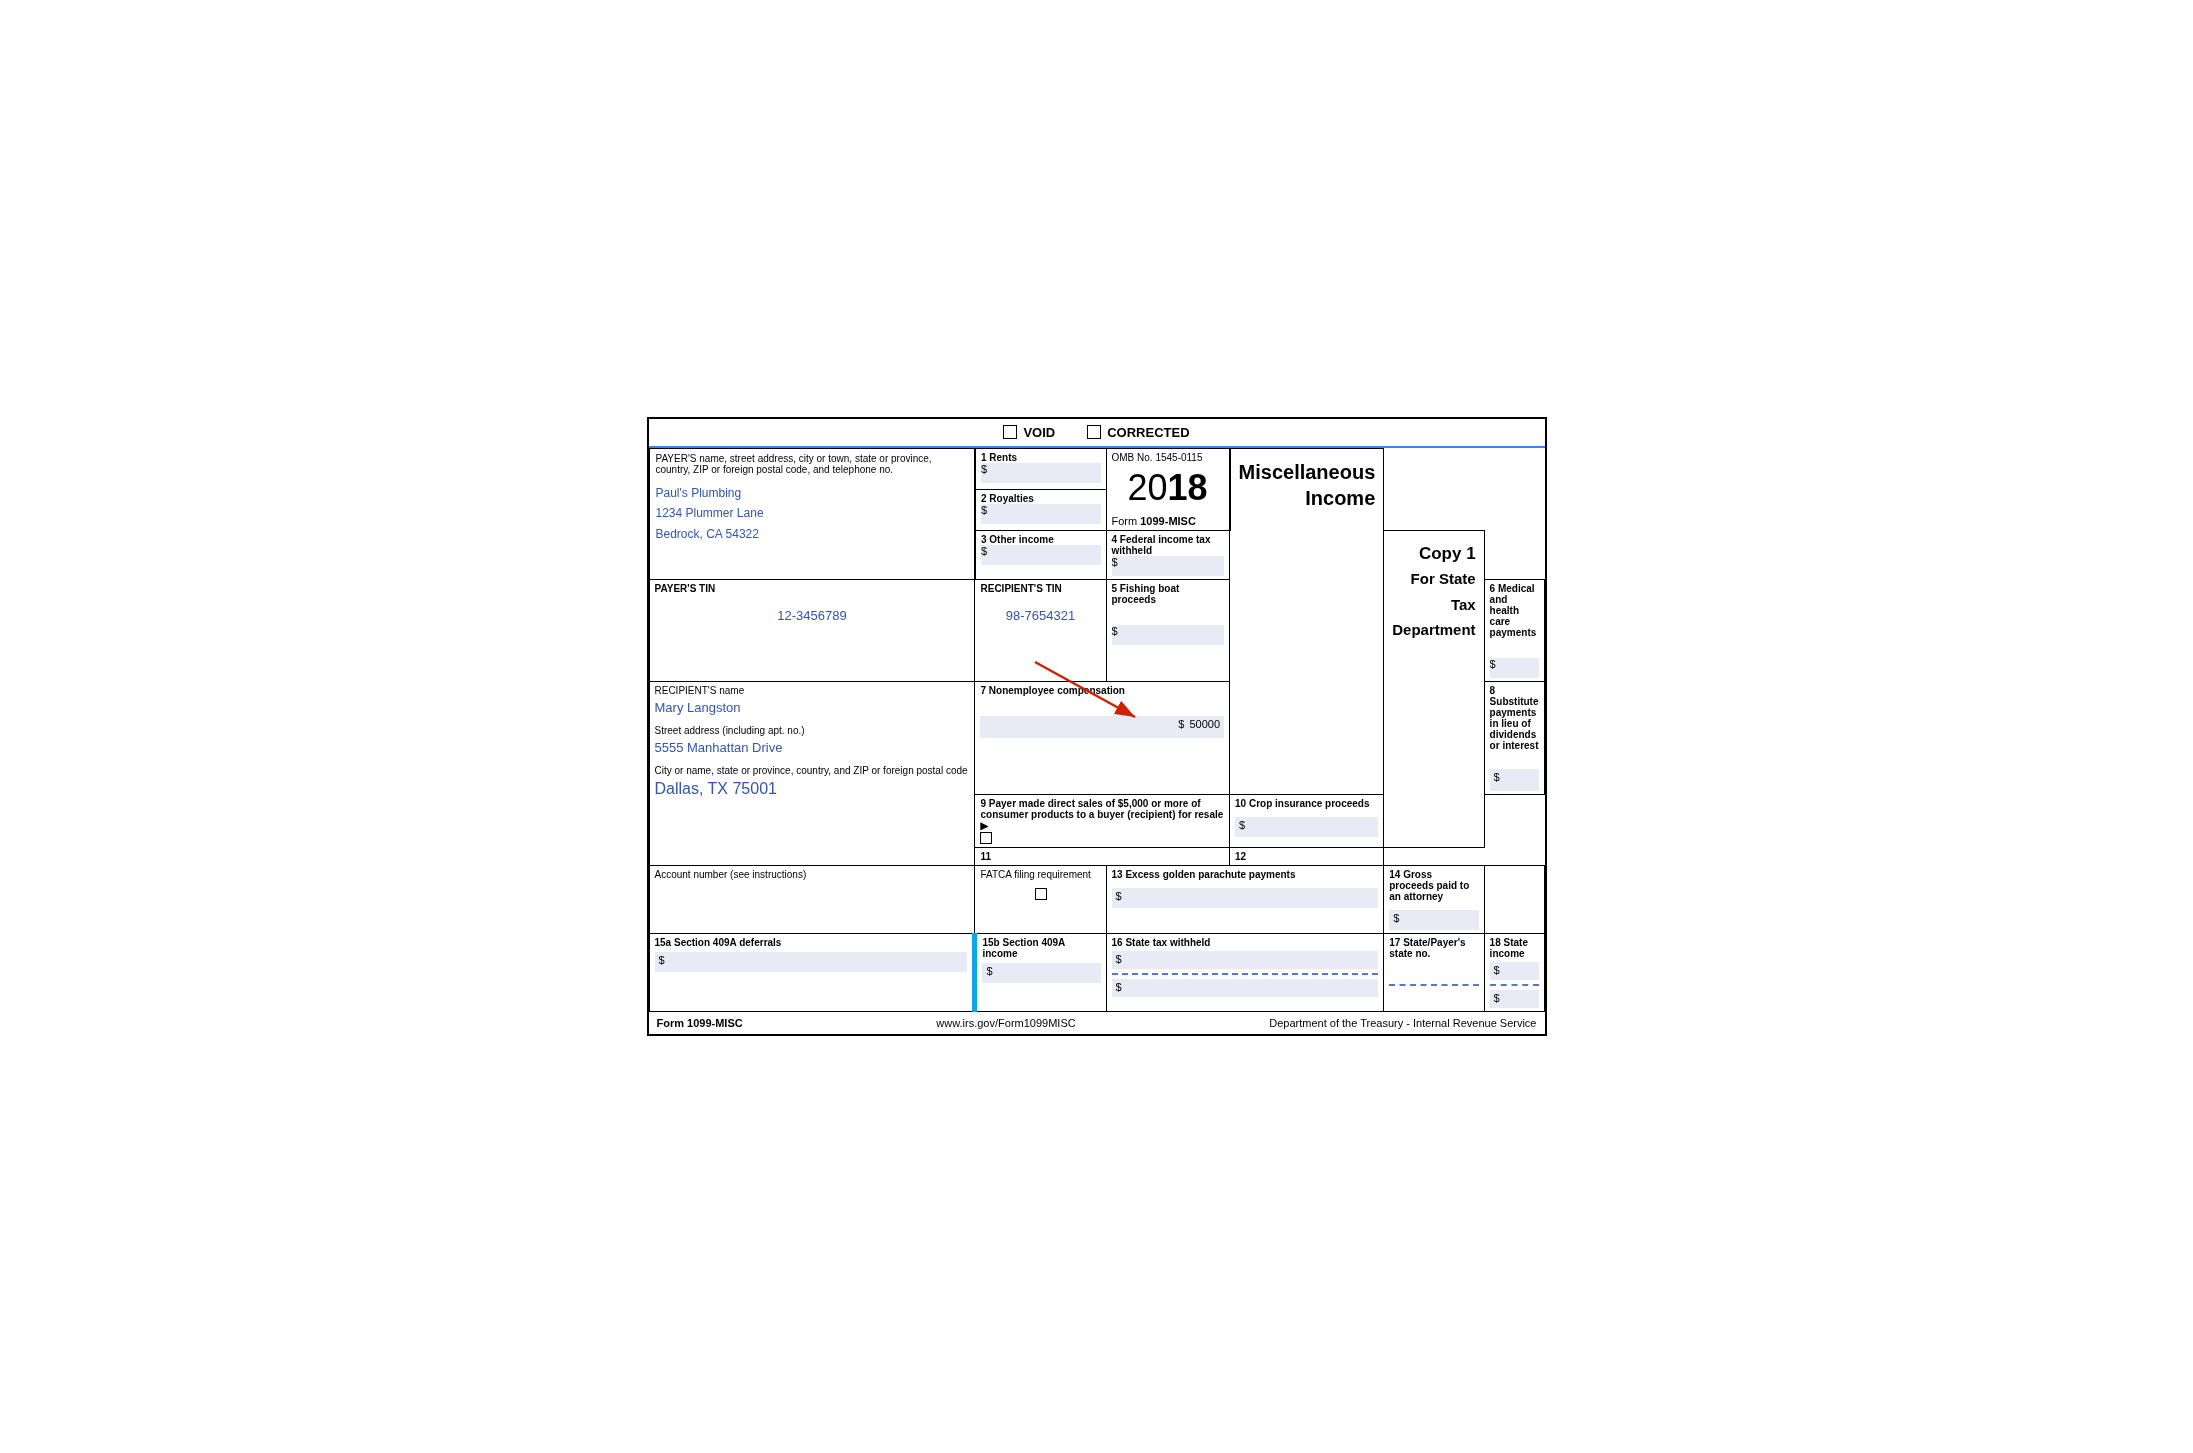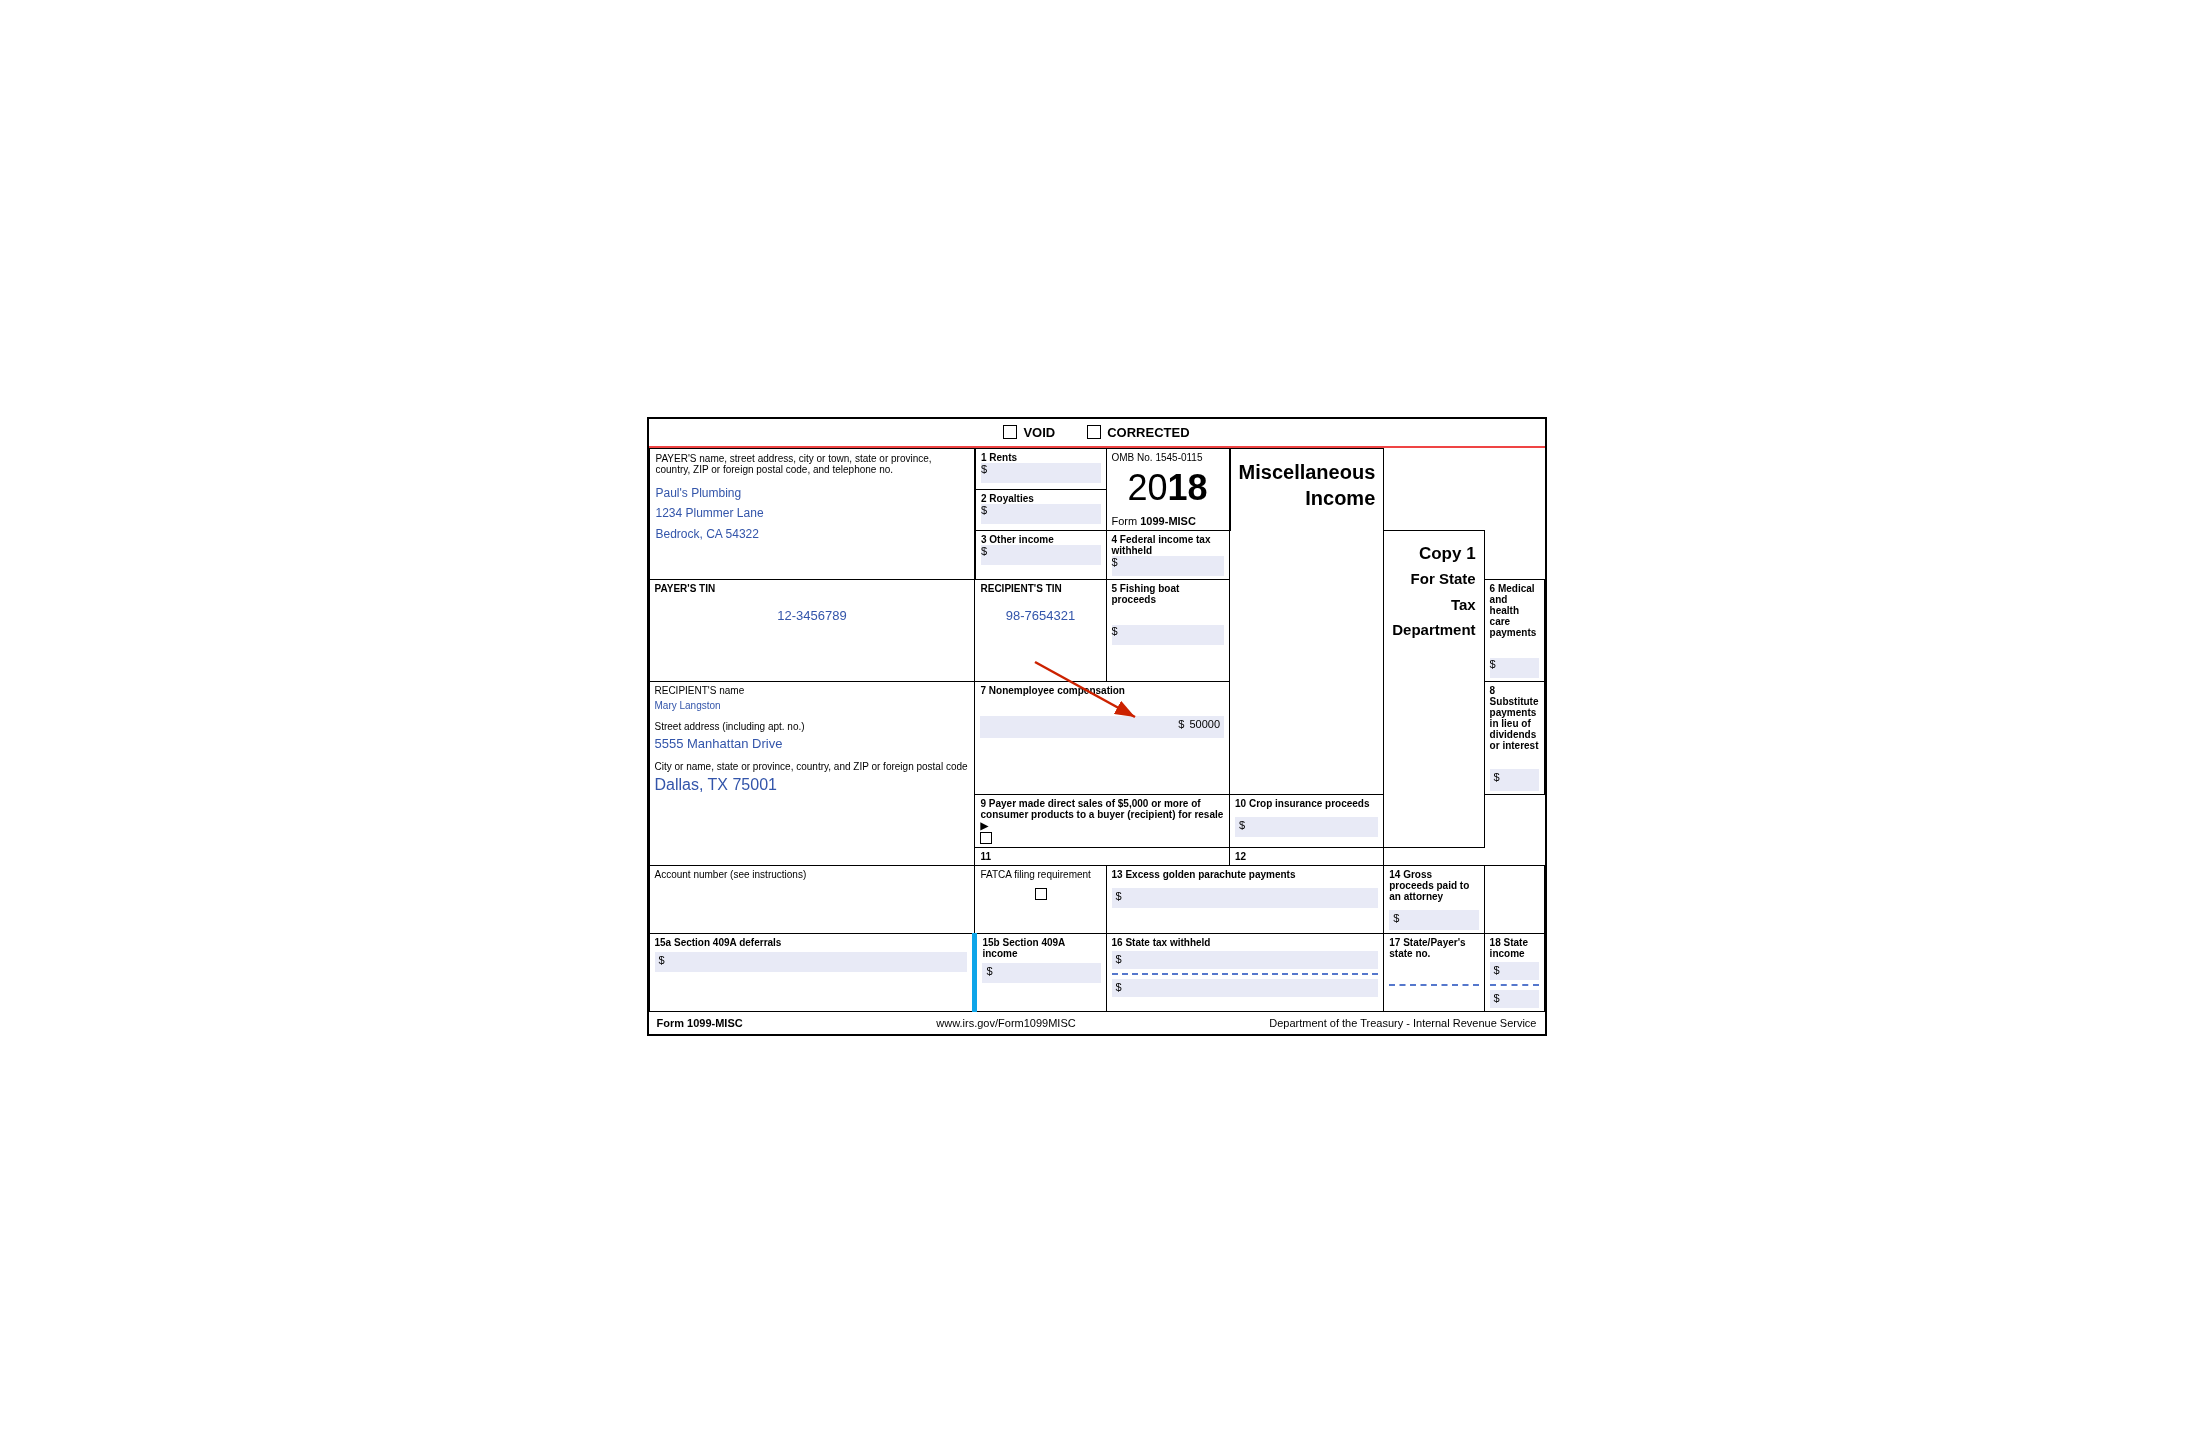--- a/index.html
+++ b/index.html
@@ -18,21 +18,21 @@
       border: 2px solid #000;
       background: #fff;
     }
 
     
     .header-row {
       display: flex;
       justify-content: center;
       align-items: center;
       padding: 6px 10px;
-      border-bottom: 2px solid #ef4444;
+      border-bottom: 2px solid #3b82f6;
       gap: 32px;
     }
     .checkbox-item {
       display: flex;
       align-items: center;
       gap: 6px;
       font-size: 13px;
       font-weight: bold;
     }
     .checkbox-box {
@@ -182,21 +182,21 @@
           <div class="field-num">6 Medical and health care payments</div>
           <div style="margin-top:20px;" class="field-bg">
             <span class="dollar-sign">$</span>
           </div>
         </td>
       </tr>
 
       <tr>
         <td rowspan="3" style="border-right:1px solid #000;">
           <div style="font-size:10px;">RECIPIENT'S name</div>
-          <div class="blue-text" style="font-size:10px; margin-top:4px;">Mary Langston</div>
+          <div class="blue-text" style="font-size:13px; margin-top:4px;">Mary Langston</div>
           <div style="font-size:10px; margin-top:10px;">Street address (including apt. no.)</div>
           <div class="blue-text" style="font-size:13px; margin-top:4px;">5555 Manhattan Drive</div>
           <div style="font-size:10px; margin-top:10px;">City or name, state or province, country, and ZIP or foreign postal code</div>
           <div class="blue-text" style="font-size:16px; margin-top:4px;">Dallas, TX 75001</div>
         </td>
         <td colspan="2" style="border-right:1px solid #000; position:relative; overflow:visible;">
           <div class="field-num">7 Nonemployee compensation</div>
           <div style="background:#e8eaf6; min-height:22px; margin-top:20px; padding:2px 4px; text-align:right;">
             <span class="dollar-sign">$</span>
             <span>50000</span>

